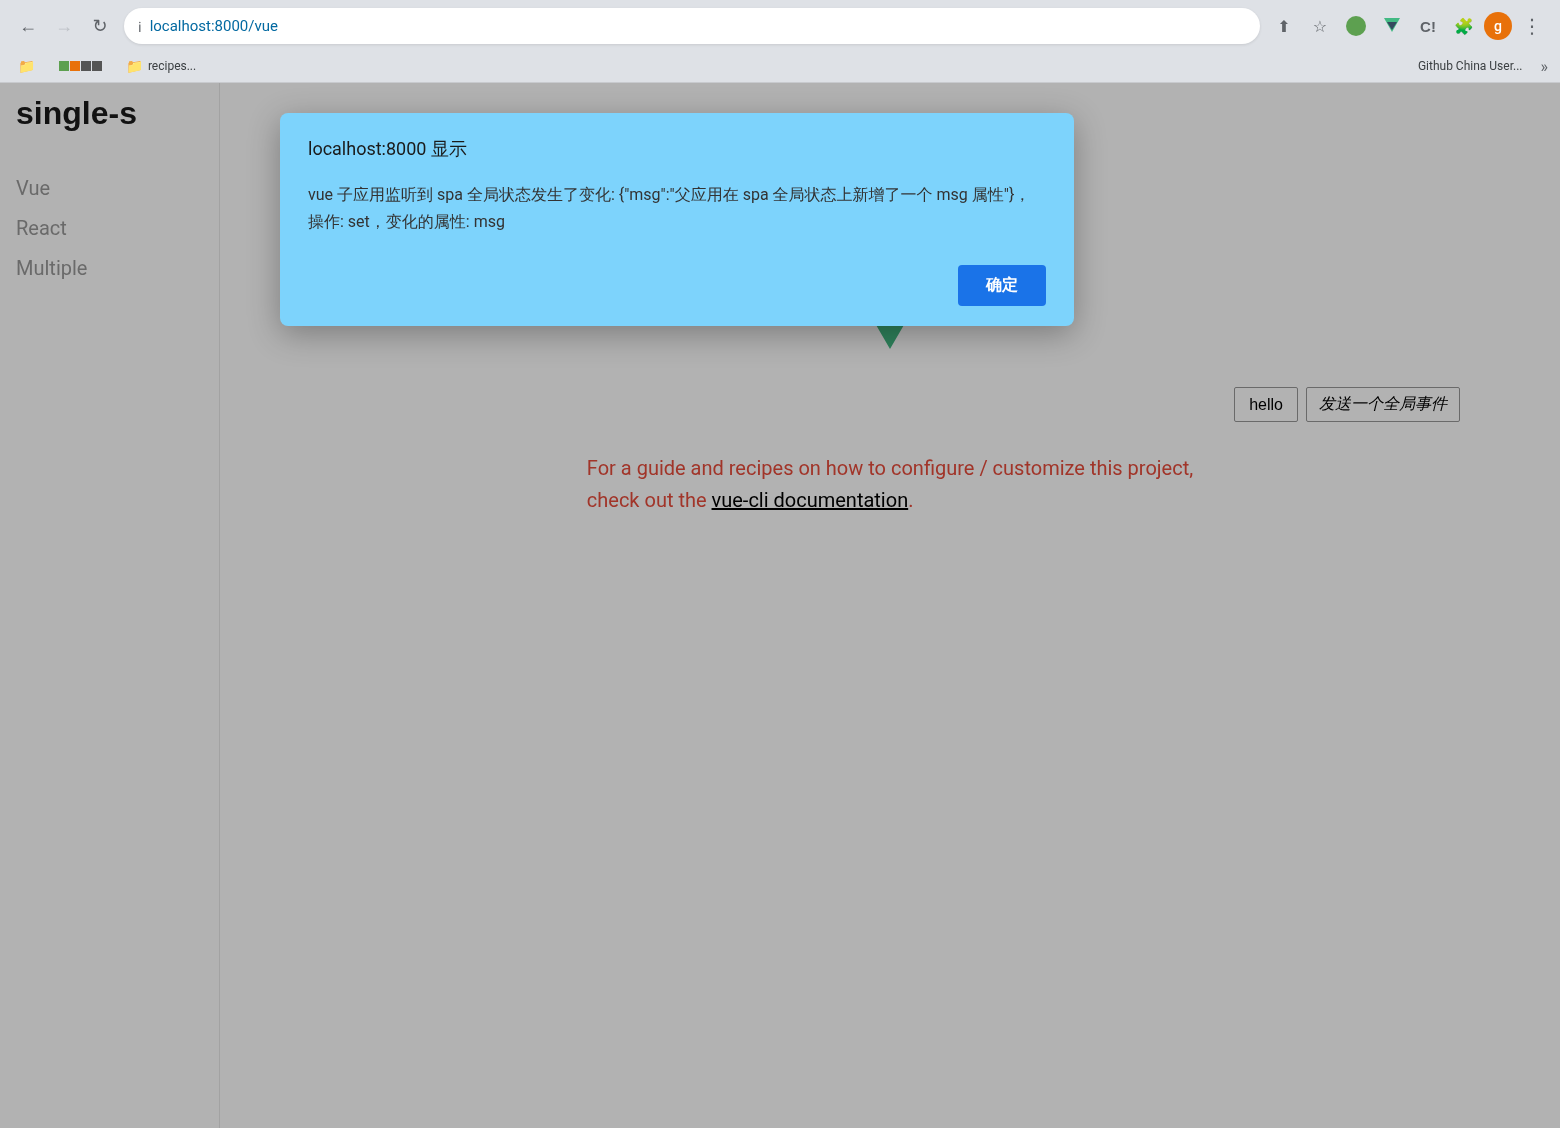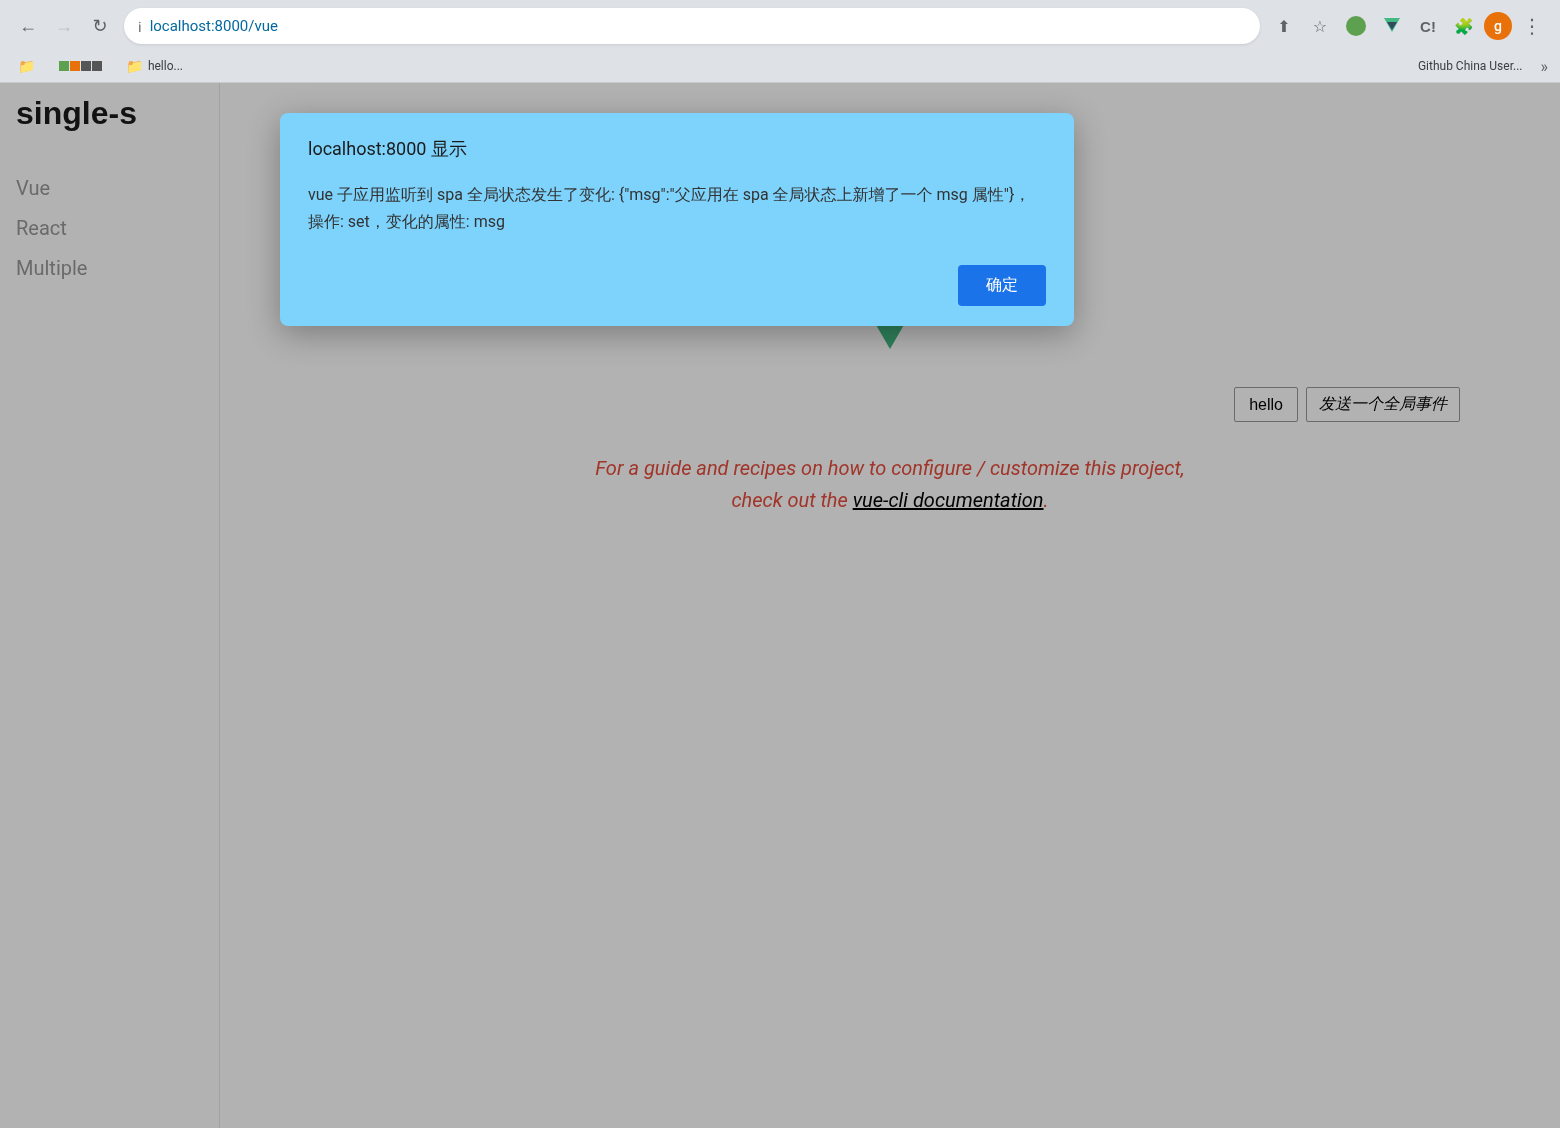--- a/index.html
+++ b/index.html
@@ -244,23 +244,22 @@
       font-size: 42px;
       font-weight: 700;
       color: #e74c3c;
       text-align: center;
       margin-bottom: 16px;
     }
 
     .welcome-subtitle {
       font-size: 20px;
       color: #e74c3c;
-      text-align: center;
+      text-align: left;
       line-height: 1.6;
-      font-style: italic;
     }
 
     .welcome-subtitle a {
       color: #000000;
       text-decoration: underline;
     }
 
     
     .overlay {
       position: absolute;
@@ -304,21 +303,21 @@
     }
 
     .alert-ok-btn {
       background: #1a73e8;
       color: white;
       border: none;
       padding: 10px 28px;
       font-size: 16px;
       border-radius: 4px;
       cursor: pointer;
-      font-weight: 400;
+      font-weight: 700;
     }
 
     
     .three-dots {
       font-size: 20px;
       color: #5f6368;
       cursor: pointer;
       padding: 4px 6px;
     }
   </style>
@@ -372,21 +371,21 @@
     <div class="bookmark-item">
       <span style="display:inline-flex;gap:1px;">
         <span style="width:10px;height:10px;background:#5da050;display:inline-block;"></span>
         <span style="width:10px;height:10px;background:#e8710a;display:inline-block;"></span>
         <span style="width:10px;height:10px;background:#555;display:inline-block;"></span>
         <span style="width:10px;height:10px;background:#555;display:inline-block;"></span>
       </span>
     </div>
     <div class="bookmark-item">
       <span class="bookmark-folder-icon">📁</span>
-      <span>hello...</span>
+      <span>recipes...</span>
     </div>
     <div style="flex:1;"></div>
     <div class="bookmark-item">
       <span>Github China User...</span>
     </div>
     <span class="more-btn">»</span>
   </div>
 </div>
 
 <div class="page-content">

